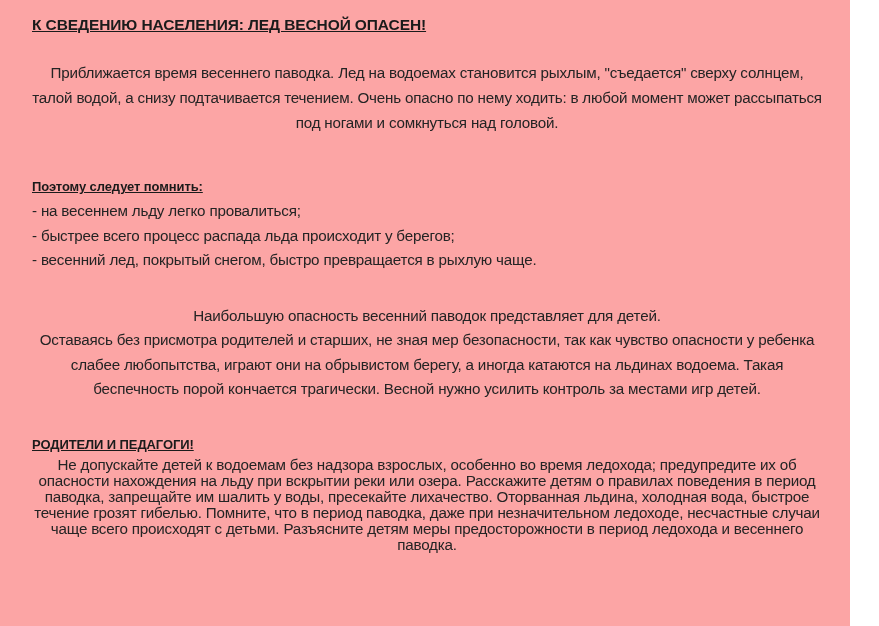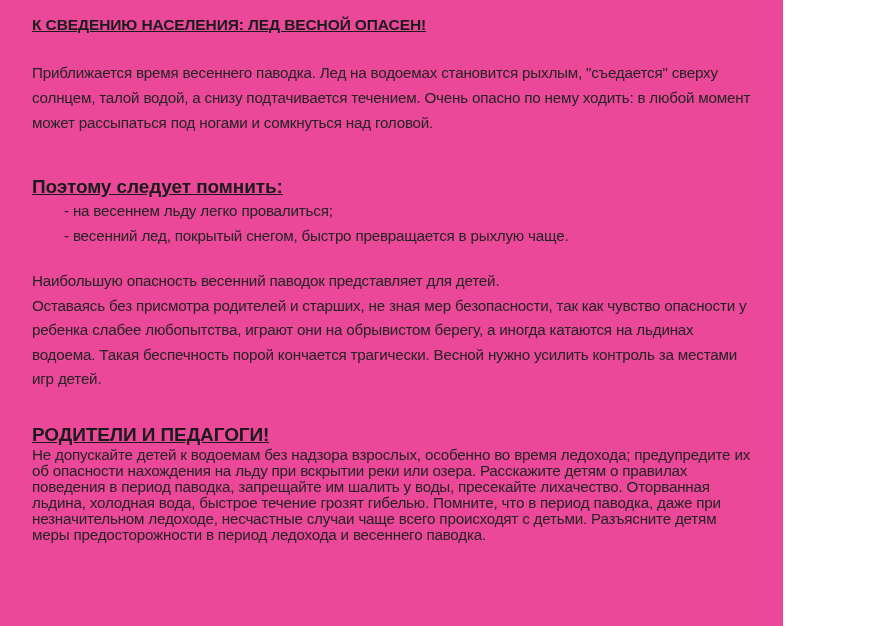--- a/index.html
+++ b/index.html
@@ -7,75 +7,76 @@
     width: 879px;
     height: 626px;
     background: #ffffff;
     overflow: hidden;
   }
   body {
     font-family: "Liberation Sans", "DejaVu Sans", sans-serif;
     color: #222222;
   }
   .doc {
-    width: 783px;
+    width: 850px;
     height: 626px;
     padding: 14px 28px 0 32px;
-    background: #ec4899;
+    background: #fca5a5;
   }
   .doc-title {
     font-size: 15.5px;
     font-weight: 700;
     text-decoration: underline;
     letter-spacing: -0.1px;
     line-height: 21px;
     color: #1b1b1b;
   }
   .para {
     font-size: 15.2px;
     line-height: 25px;
     letter-spacing: -0.2px;
     max-width: 822px;
     color: #242424;
+    text-align: center;
   }
   .intro-para { margin-top: 25px; }
   .section-heading {
-    font-size: 19px;
+    font-size: 13px;
     font-weight: 700;
     text-decoration: underline;
     letter-spacing: -0.1px;
     line-height: 25px;
     color: #1b1b1b;
   }
   .remember-heading { margin-top: 39px; }
   .remember-list {
     list-style: none;
     font-size: 15.2px;
     line-height: 24.5px;
     letter-spacing: -0.2px;
     color: #242424;
-    margin-left: 32px;
   }
-  .children-para { margin-top: 21px; line-height: 24.5px; }
+  .children-para { margin-top: 31px; line-height: 24.5px; }
   .parents-heading { margin-top: 30px; }
   .parents-para { line-height: 16px; }
 </style>
 </head>
 <body>
 
 <div class="doc">
 
   <h1 class="doc-title">К СВЕДЕНИЮ НАСЕЛЕНИЯ: ЛЕД ВЕСНОЙ ОПАСЕН!</h1>
 
   <p class="para intro-para">Приближается время весеннего паводка. Лед на водоемах становится рыхлым, "съедается" сверху солнцем, талой водой, а снизу подтачивается течением. Очень опасно по нему ходить: в любой момент может рассыпаться под ногами и сомкнуться над головой.</p>
 
   <h2 class="section-heading remember-heading">Поэтому следует помнить:</h2>
 
   <ul class="remember-list">
     <li>- на весеннем льду легко провалиться;</li>
+    <li>- быстрее всего процесс распада льда происходит у берегов;</li>
     <li>- весенний лед, покрытый снегом, быстро превращается в рыхлую чаще.</li>
   </ul>
 
   <p class="para children-para">
     <span>Наибольшую опасность весенний паводок представляет для детей.</span><br>
     <span>Оставаясь без присмотра родителей и старших, не зная мер безопасности, так как чувство опасности у ребенка слабее любопытства, играют они на обрывистом берегу, а иногда катаются на льдинах водоема. Такая беспечность порой кончается трагически. Весной нужно усилить контроль за местами игр детей.</span>
   </p>
 
   <h2 class="section-heading parents-heading">РОДИТЕЛИ И ПЕДАГОГИ!</h2>
 

